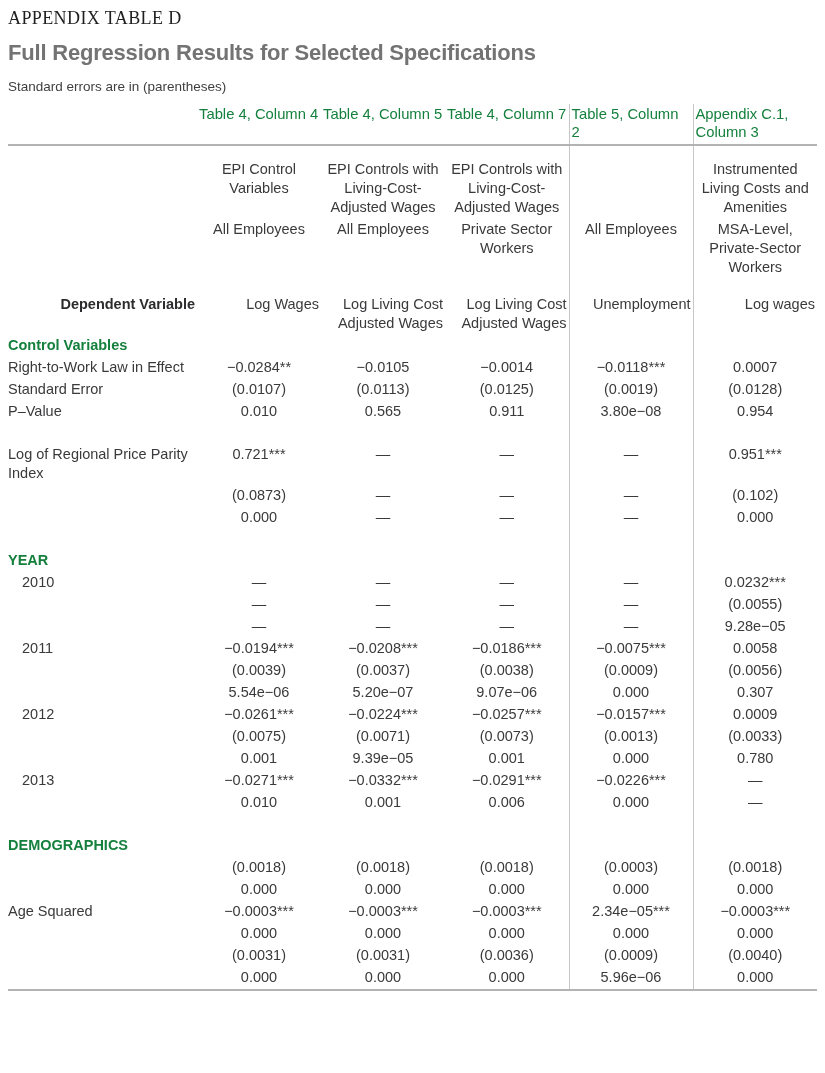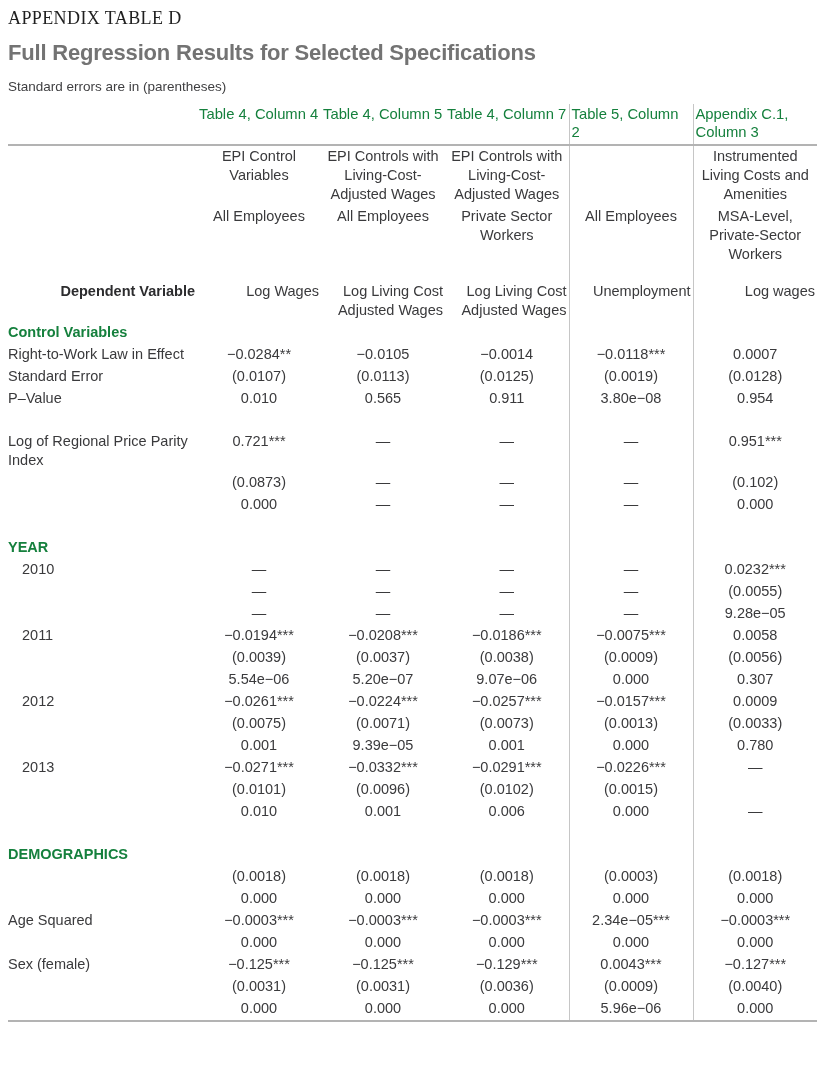--- a/index.html
+++ b/index.html
@@ -50,21 +50,21 @@
   td.vline { border-left: 1px solid #c6c6c6; }
 
   tr.head-row td {
     border-bottom: 2px solid #b3b3b3;
     color: #15803d;
     font-size: 14.8px;
     line-height: 18px;
     padding: 1px 2px 3px 2px;
     text-align: left;
   }
-  tr.spec-row td { padding-top: 1px; color: #3a3a3c; }
+  tr.spec-row td { padding-top: 14px; color: #3a3a3c; }
   tr.sample-row td { padding-bottom: 16px; }
   tr.dep-row td { padding-bottom: 2px; text-align: right; }
   tr.section-row td { font-weight: bold; color: #15803d; }
   td.bold { font-weight: bold; color: #2c2c2e; }
   td.indent { padding-left: 14px; }
   tr.gap-row td { height: 21px; padding: 0; }
 </style>
 </head>
 <body>
 
@@ -270,28 +270,20 @@
         <tr class="data-row">
           <td class="lbl indent">2013</td>
           <td class="val">−0.0271***</td>
           <td class="val">−0.0332***</td>
           <td class="val">−0.0291***</td>
           <td class="val vline">−0.0226***</td>
           <td class="val vline">—</td>
         </tr>
         <tr class="data-row">
           <td class="lbl"></td>
-          <td class="val">(0.0101)</td>
-          <td class="val">(0.0096)</td>
-          <td class="val">(0.0102)</td>
-          <td class="val vline">(0.0015)</td>
-          <td class="val vline"></td>
-        </tr>
-        <tr class="data-row">
-          <td class="lbl"></td>
           <td class="val">0.010</td>
           <td class="val">0.001</td>
           <td class="val">0.006</td>
           <td class="val vline">0.000</td>
           <td class="val vline">—</td>
         </tr>
         <tr class="gap-row">
           <td class="lbl"></td>
           <td class="val"></td>
           <td class="val"></td>
@@ -333,28 +325,20 @@
         </tr>
         <tr class="data-row">
           <td class="lbl"></td>
           <td class="val">0.000</td>
           <td class="val">0.000</td>
           <td class="val">0.000</td>
           <td class="val vline">0.000</td>
           <td class="val vline">0.000</td>
         </tr>
         <tr class="data-row">
-          <td class="lbl">Sex (female)</td>
-          <td class="val">−0.125***</td>
-          <td class="val">−0.125***</td>
-          <td class="val">−0.129***</td>
-          <td class="val vline">0.0043***</td>
-          <td class="val vline">−0.127***</td>
-        </tr>
-        <tr class="data-row">
           <td class="lbl"></td>
           <td class="val">(0.0031)</td>
           <td class="val">(0.0031)</td>
           <td class="val">(0.0036)</td>
           <td class="val vline">(0.0009)</td>
           <td class="val vline">(0.0040)</td>
         </tr>
         <tr class="data-row">
           <td class="lbl"></td>
           <td class="val">0.000</td>

